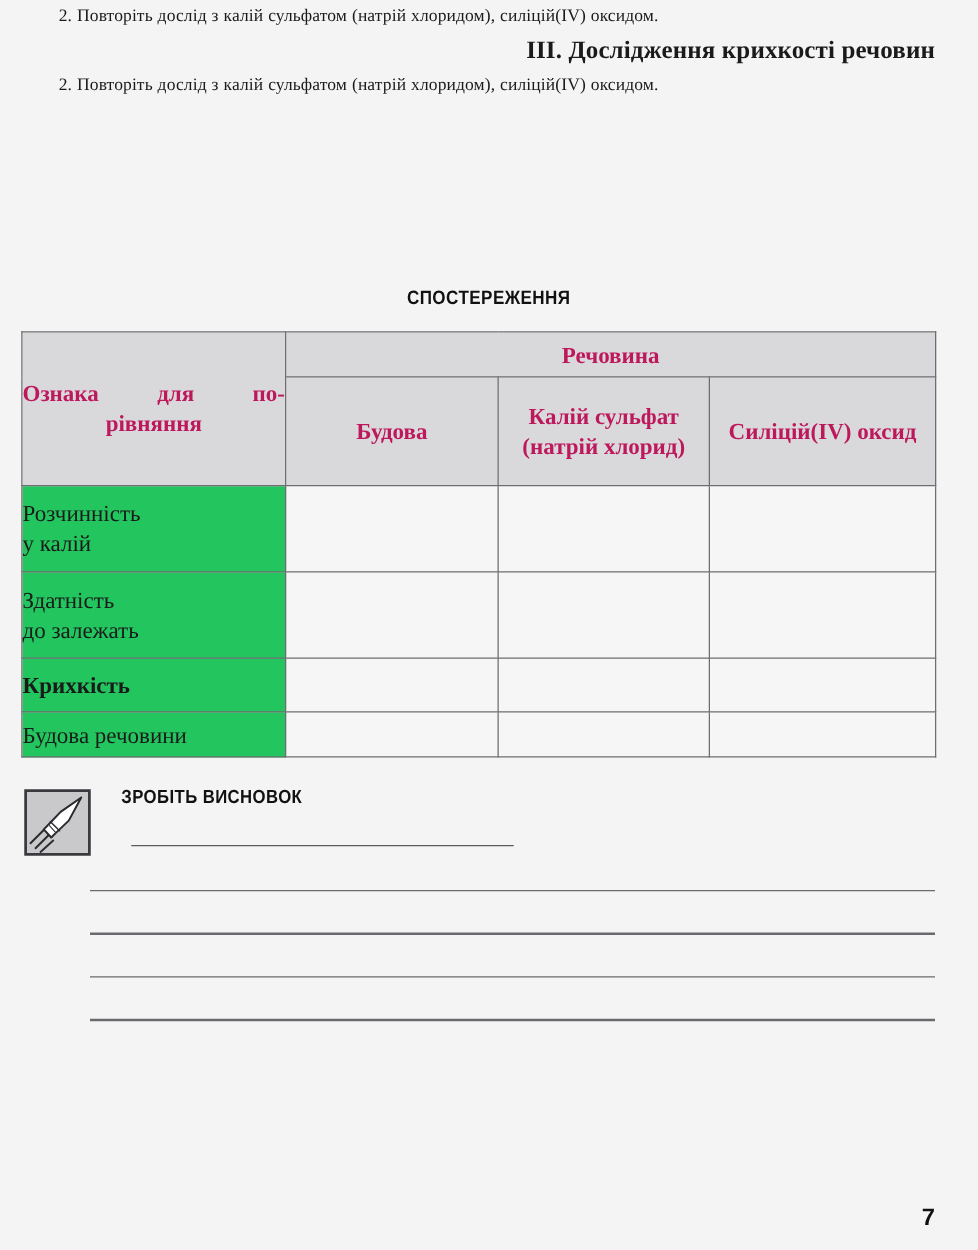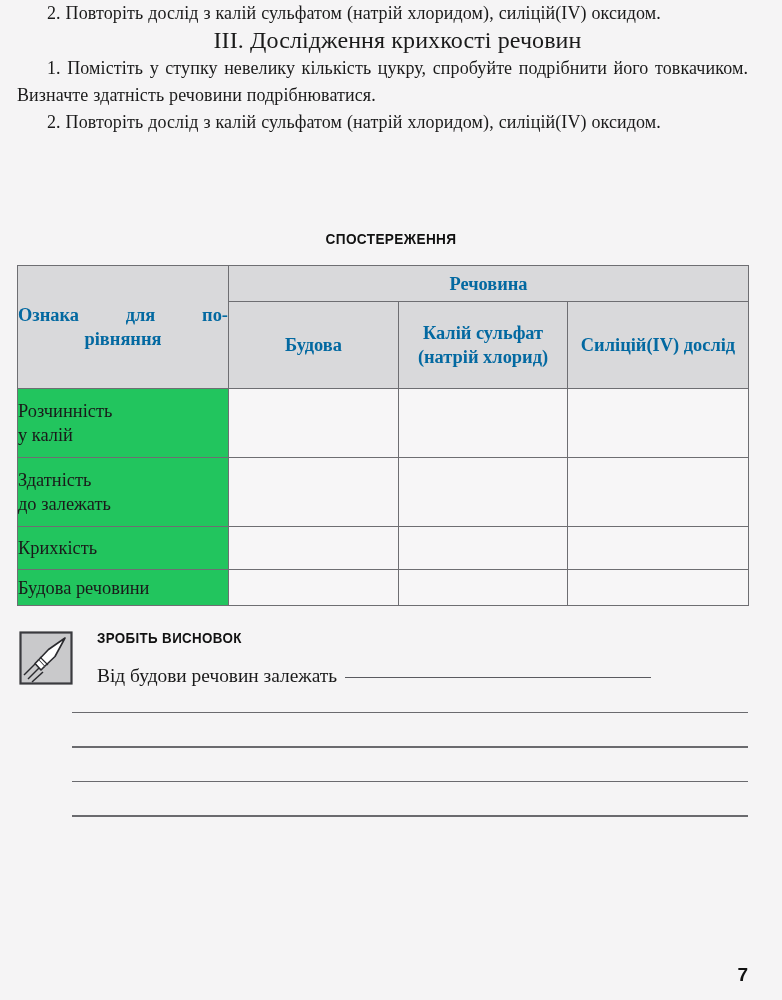--- a/index.html
+++ b/index.html
@@ -28,36 +28,36 @@
   
   .content {
     position: absolute;
     left: 17px;
     top: 0px;
     width: 731px;
   }
 
   p.para {
     margin: 0;
-    font-size: 18px;
+    font-size: 14px;
     line-height: 27.2px;
     text-align: justify;
     text-indent: 30px;
     letter-spacing: 0.1px;
     word-spacing: 0.3px;
     text-justify: inter-word;
   }
 
   h3.section-head {
     margin: 0;
-    font-size: 24px;
+    font-size: 20px;
     line-height: 27.6px;
-    font-weight: normal;
+    font-weight: bold;
     text-indent: 30px;
-    text-align: center;
+    text-align: right;
     letter-spacing: 0.1px;
   }
 
   
   .obs-caption {
     position: absolute;
     left: 0;
     top: 230px;
     width: 782px;
     text-align: center;
@@ -83,21 +83,21 @@
     border: 1.6px solid #6e6e72;
     padding: 0;
     vertical-align: middle;
     font-size: 18.4px;
     line-height: 24px;
   }
   table.obs-table td.hd {
     background: #d9d9db;
     text-align: center;
     font-weight: bold;
-    color: #0369a1;
+    color: #be185d;
   }
   td.hd-feature {
     text-align: justify;
     text-align-last: center;
     padding: 0 14px;
     line-height: 25px;
   }
   td.hd-feature .l1 { display: block; text-align: justify; text-align-last: justify; }
   td.hd-feature .l2 { display: block; text-align: center; }
 
@@ -113,21 +113,21 @@
     font-size: 18.6px;
     line-height: 25px;
     text-align: left;
     background: #22c55e;
   }
   td.cell {
     background: #f7f6f7;
   }
   tr.r1 td { height: 68px; }
   tr.r2 td { height: 68px; font-family: Liberation Serif, serif; }
-  tr.r3 td { height: 42px; }
+  tr.r3 td { height: 42px; font-weight: bold; }
   tr.r4 td { height: 35px; }
 
   
   .conclusion {
     position: absolute;
     left: 0;
     top: 625px;
     width: 716px;
     height: 80px;
   }
@@ -195,21 +195,20 @@
 </head>
 <body>
 
 <div class="page">
 
   <div class="content">
     <p class="para">2. Повторіть дослід з калій сульфатом (натрій хлоридом), силіцій(IV) оксидом.</p>
 
     <h3 class="section-head">III. Дослідження крихкості речовин</h3>
 
-    <p class="para">1. Помістіть у ступку невелику кількість цукру, спробуйте подрібнити його товкачиком. Визначте здатність речовини подрібнюватися.</p>
 
     <p class="para">2. Повторіть дослід з калій сульфатом (натрій хлоридом), силіцій(IV) оксидом.</p>
   </div>
 
   <div class="obs-caption">СПОСТЕРЕЖЕННЯ</div>
 
   <table class="obs-table">
     <colgroup>
       <col style="width:211px">
       <col style="width:170px">
@@ -220,21 +219,21 @@
       <tr>
         <td class="hd hd-feature" rowspan="2">
           <span class="l1">Ознака для по-</span>
           <span class="l2">рівняння</span>
         </td>
         <td class="hd hd-group" colspan="3">Речовина</td>
       </tr>
       <tr>
         <td class="hd hd-sub">Будова</td>
         <td class="hd hd-sub">Калій сульфат (натрій хлорид)</td>
-        <td class="hd hd-sub">Силіцій(IV) дослід</td>
+        <td class="hd hd-sub">Силіцій(IV) оксид</td>
       </tr>
 
       <tr class="r1">
         <td class="rowlabel">
           <span>Розчинність</span><br>
           <span>у калій</span>
         </td>
         <td class="cell"></td>
         <td class="cell"></td>
         <td class="cell"></td>
@@ -273,21 +272,21 @@
       <polyline points="20.5,30 17,33.5 23,40 26.5,36.5" fill="#ffffff" stroke="#2a2a2e" stroke-width="1.6" stroke-linejoin="round"></polyline>
       <line x1="22" y1="27" x2="30" y2="35" stroke="#2a2a2e" stroke-width="1.1"></line>
       <line x1="17" y1="34" x2="6" y2="45" stroke="#2a2a2e" stroke-width="1.5"></line>
       <line x1="21" y1="38" x2="10" y2="49" stroke="#2a2a2e" stroke-width="1.5"></line>
       <line x1="25" y1="42" x2="14" y2="52" stroke="#2a2a2e" stroke-width="1.5"></line>
     </svg>
 
     <div class="conclusion-title">ЗРОБІТЬ ВИСНОВОК</div>
 
     <div class="conclusion-line">
-      <span>Від будови речовин залежать</span><span class="rule"></span>
+      <span class="rule"></span>
     </div>
   </div>
 
   <div class="blank-lines">
     <div class="rule"></div>
     <div class="rule"></div>
     <div class="rule"></div>
     <div class="rule"></div>
   </div>
 

